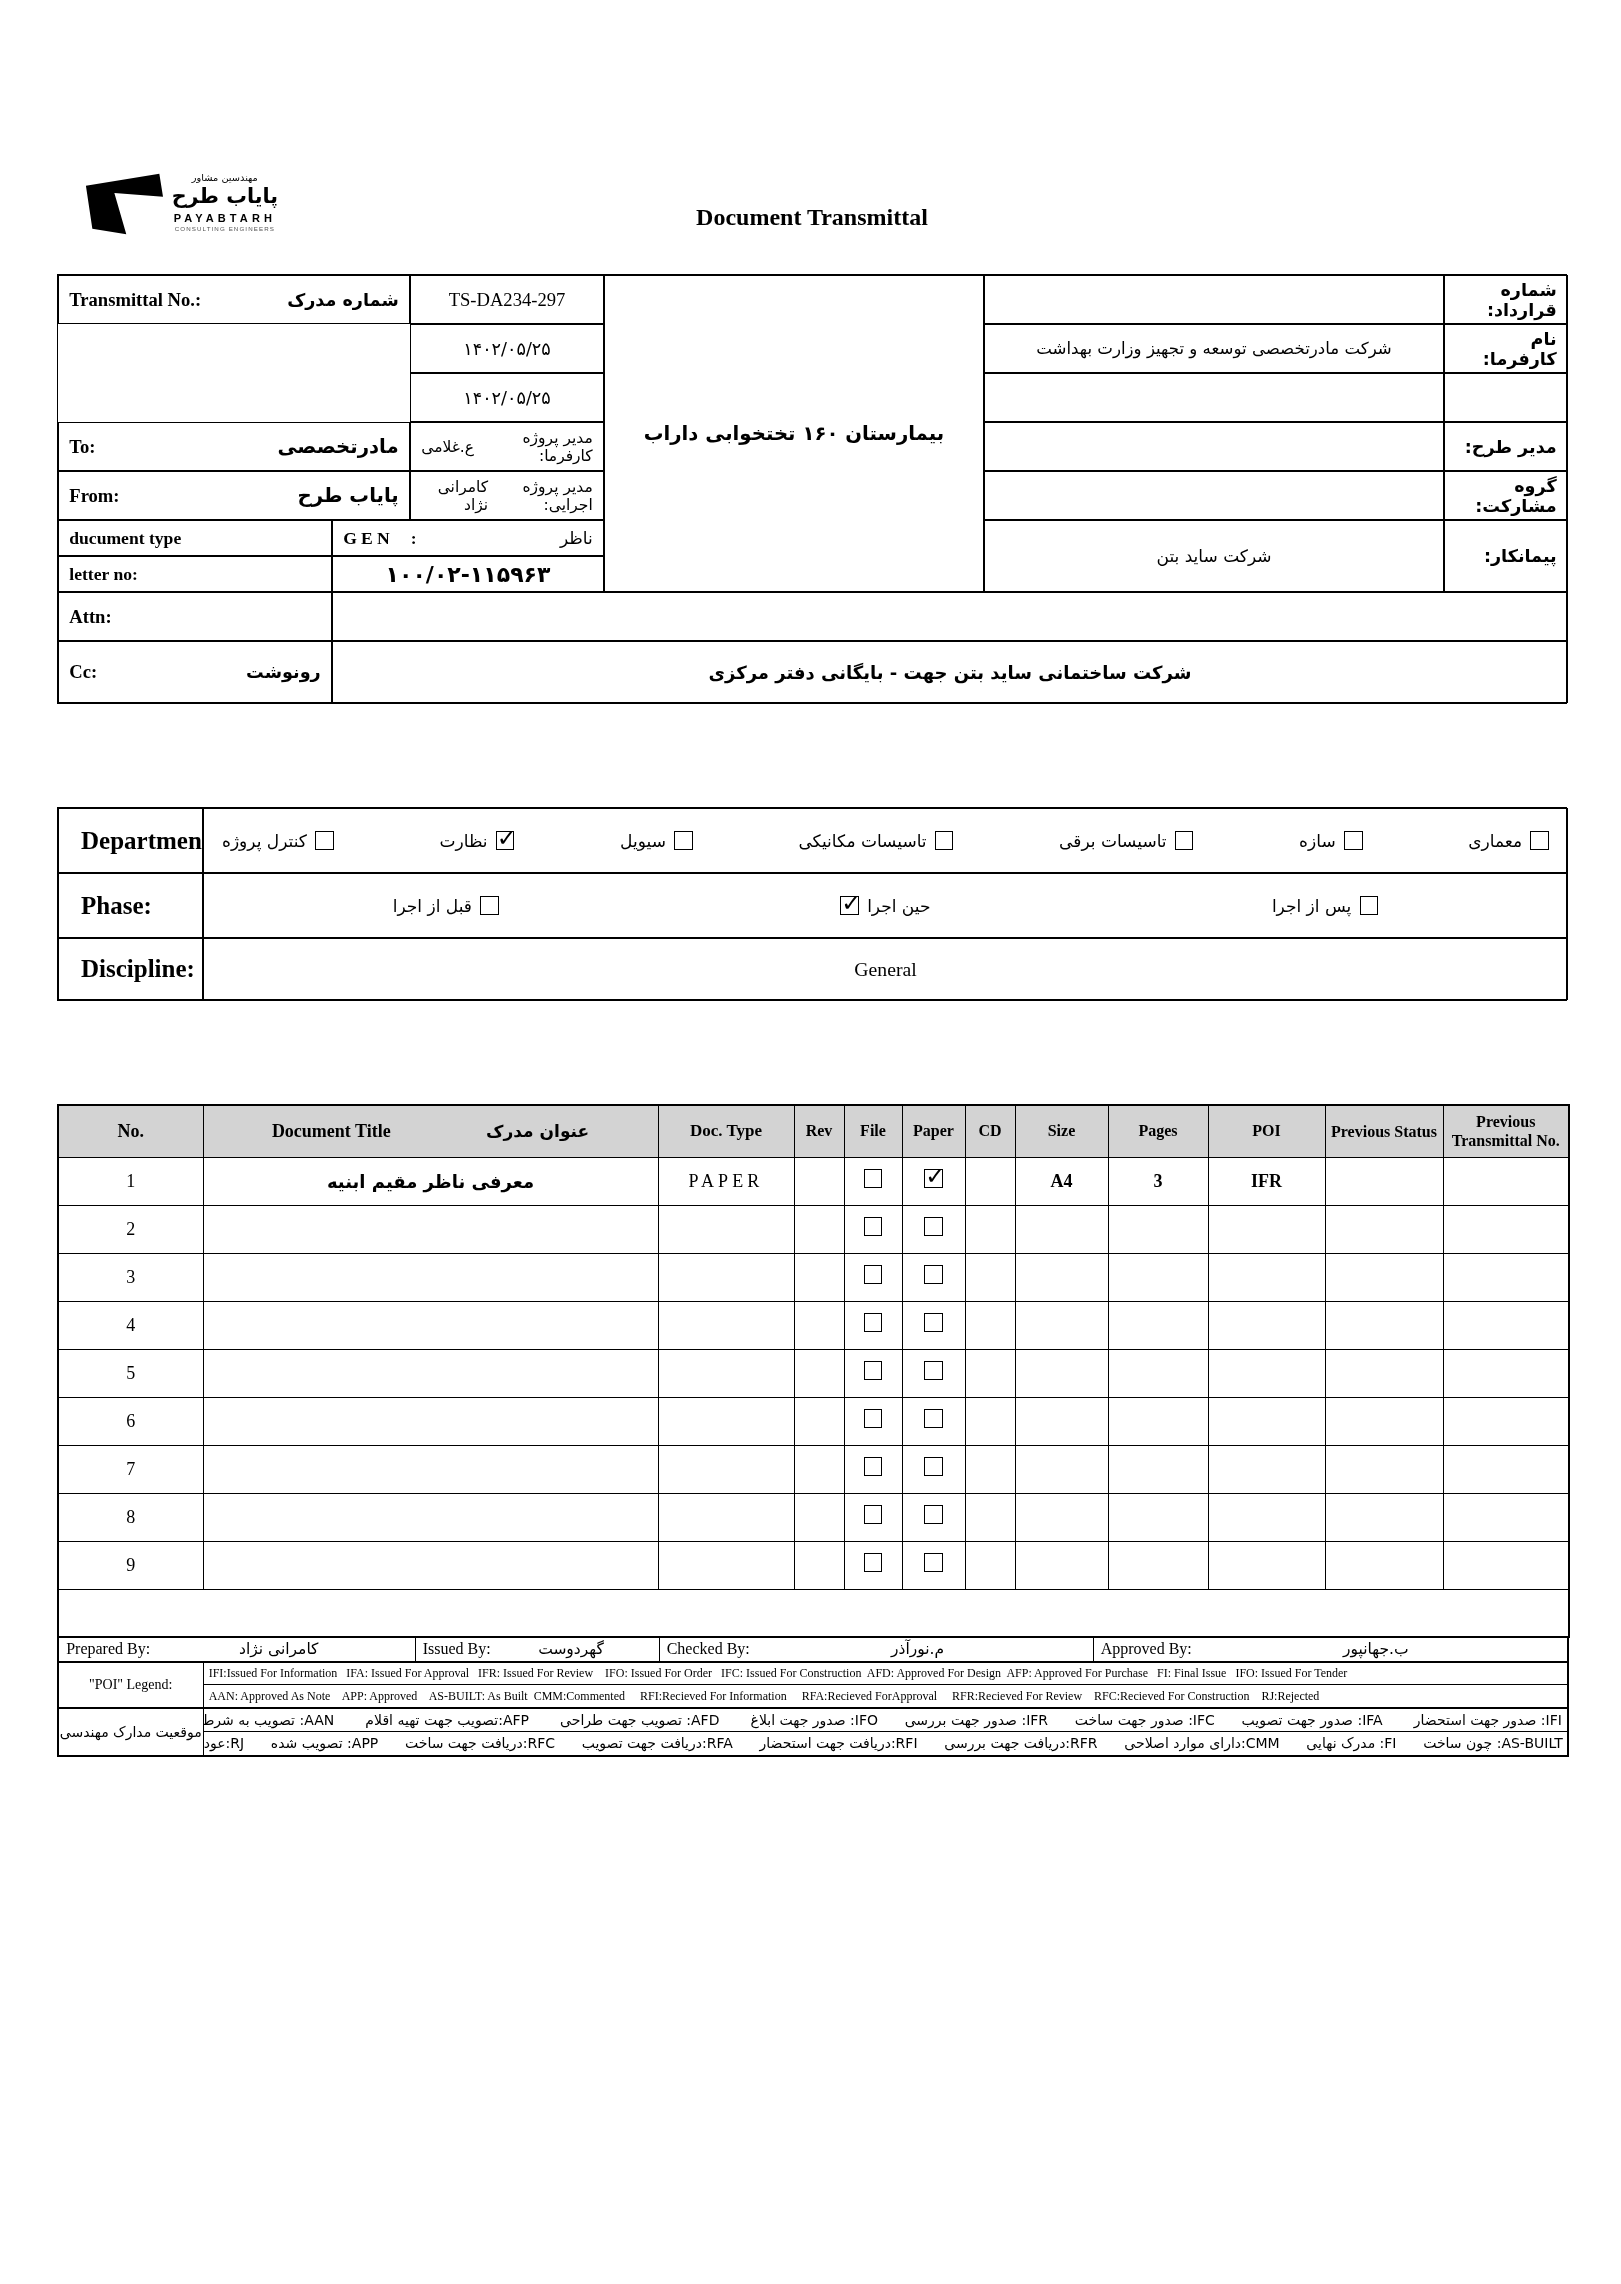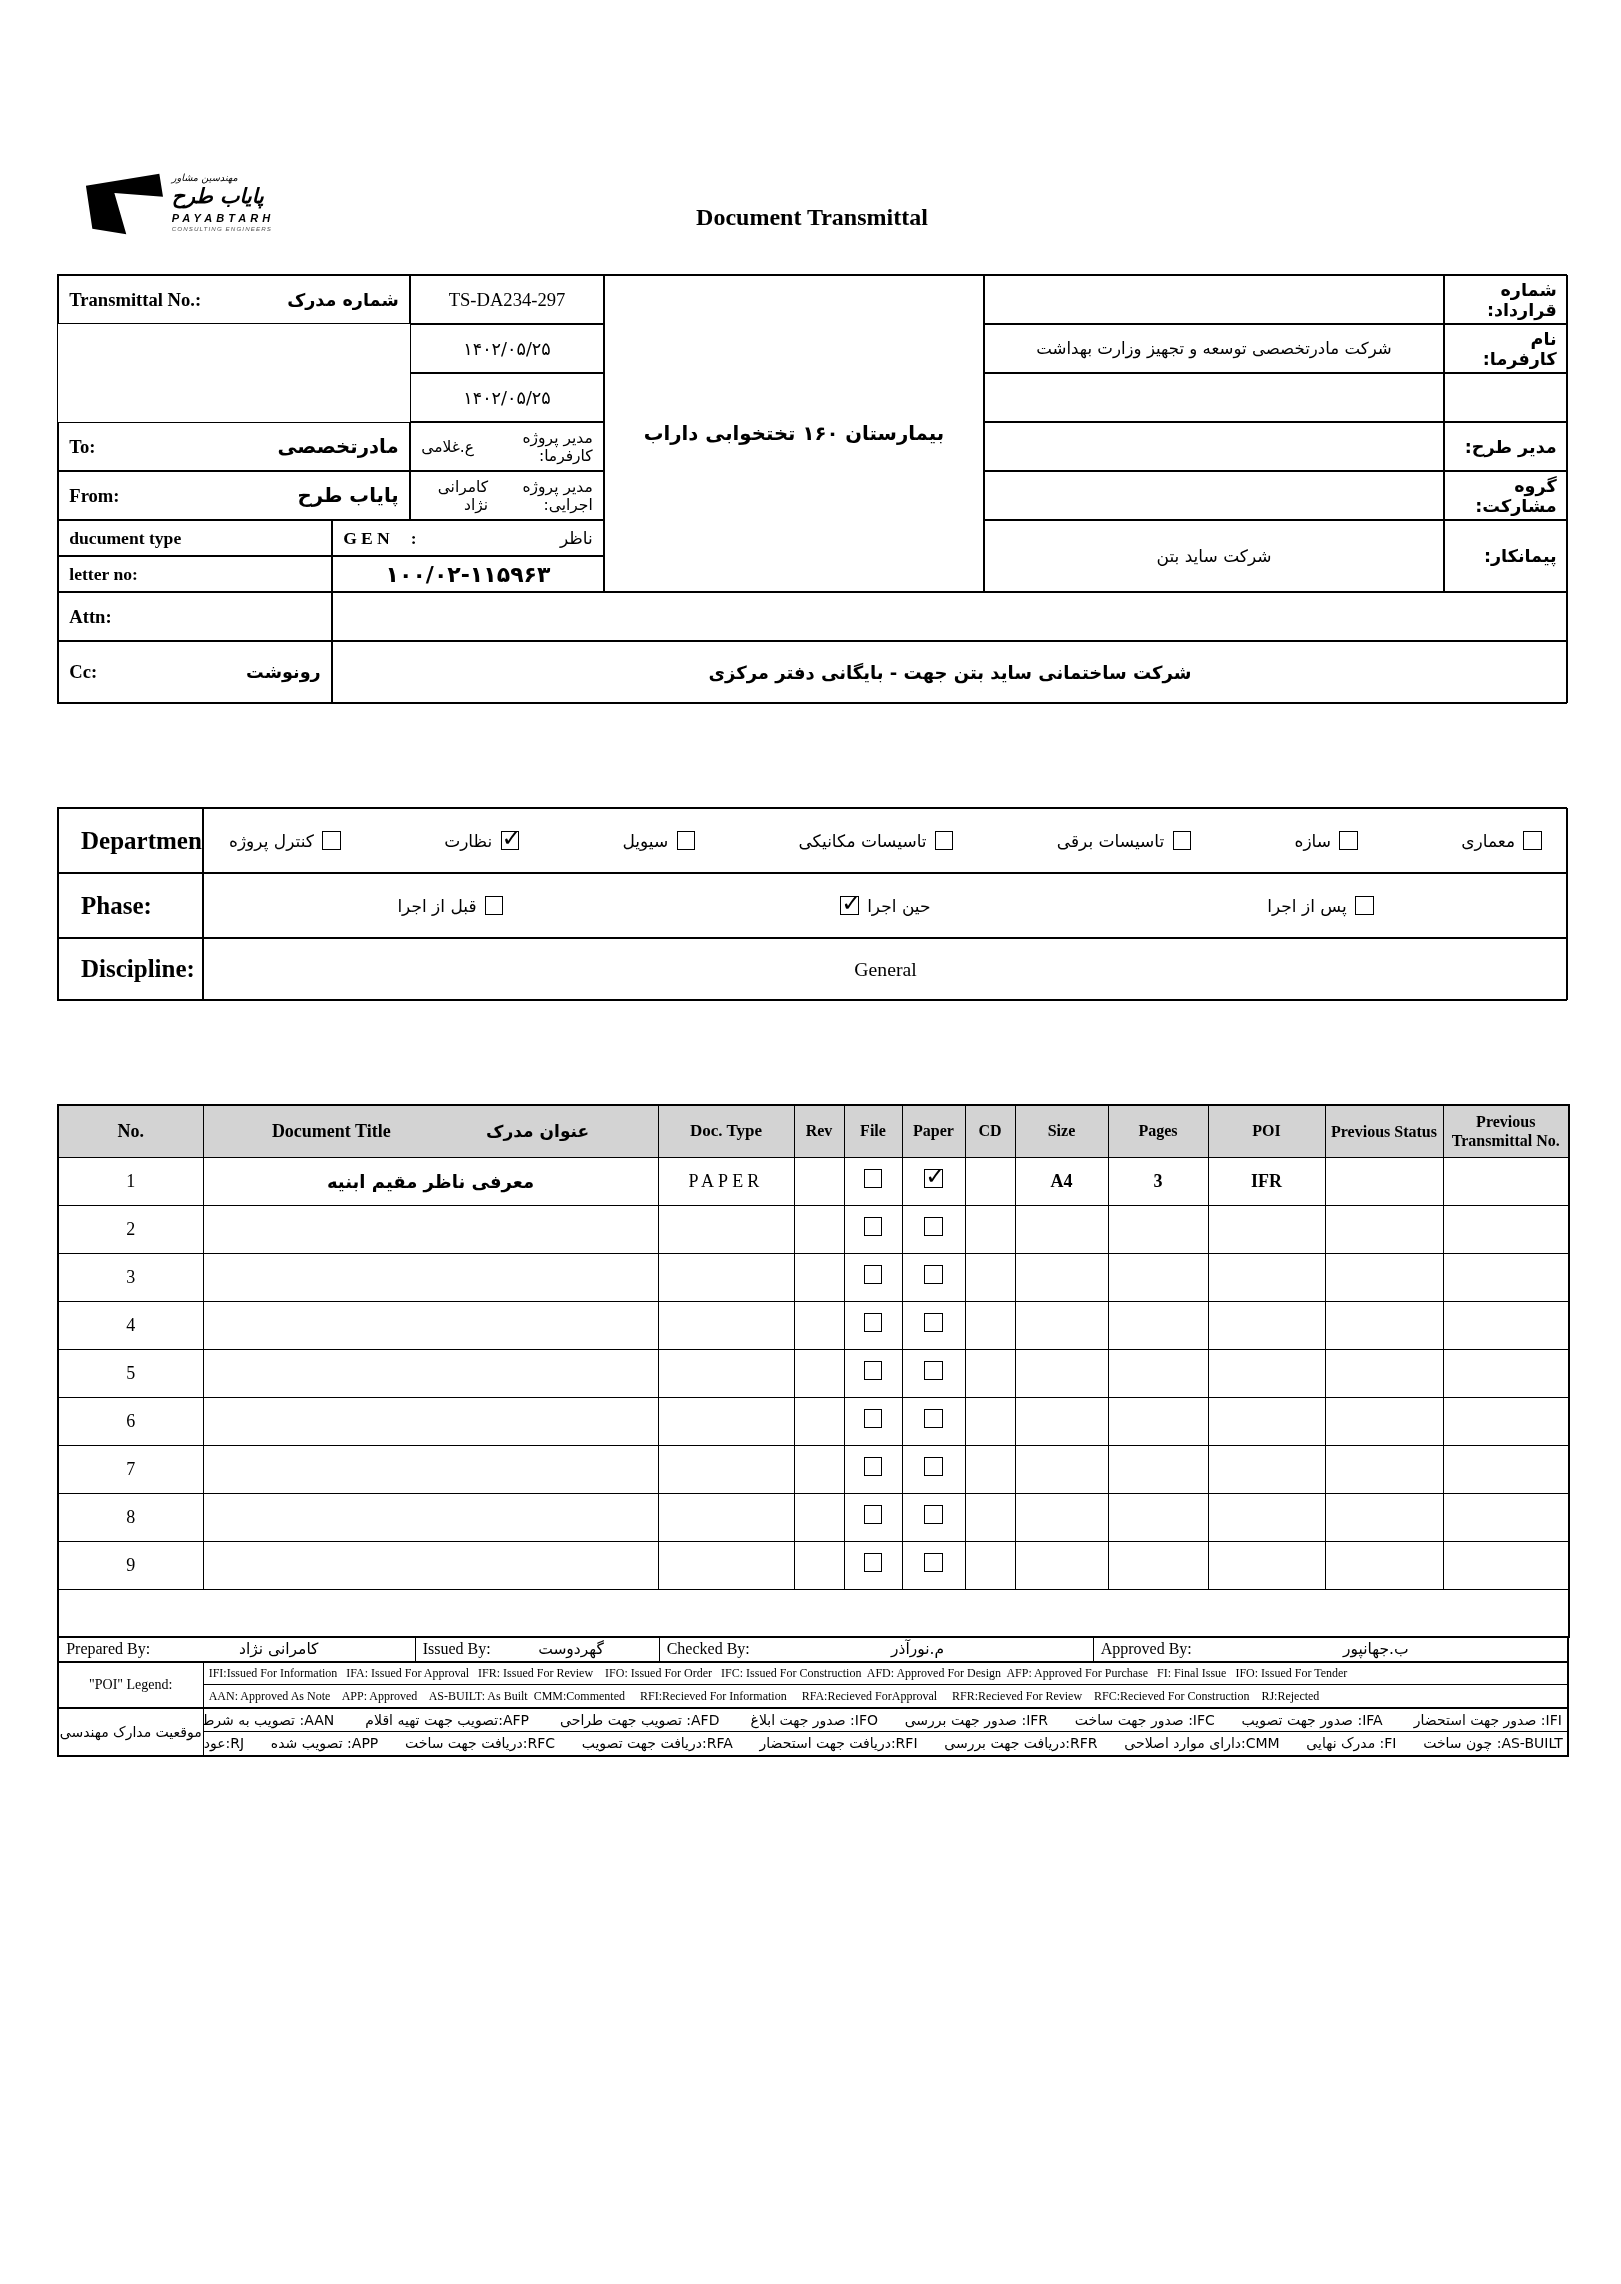--- a/index.html
+++ b/index.html
@@ -6,21 +6,21 @@
   body { margin:0; background:#ffffff; }
   .page { width:1622px; height:2284px; background:#ffffff; position:relative;
           font-family:"Liberation Serif", serif; color:#000;
           padding:0 55px 0 57px; overflow:hidden; }
   .fa, [dir="rtl"] { font-family:"DejaVu Sans", sans-serif; }
 
   
   .header { margin-top:176px; height:85px; position:relative; }
   .logo { position:absolute; left:28.4px; top:-4.1px; display:flex; align-items:flex-start; gap:8.3px; }
   .logo-mark svg { display:block; }
-  .logo-text { display:flex; flex-direction:column; align-items:flex-start; line-height:1.2;font-style:italic; }
+  .logo-text { display:flex; flex-direction:column; align-items:center; line-height:1.2; }
   .logo-tagline { font-size:9.8px; }
   .logo-brand-fa { font-size:20.7px; font-weight:bold; }
   .logo-brand-en { font-size:11px; letter-spacing:4.1px; margin-top:3.1px; font-family:"Liberation Sans",sans-serif; font-weight:bold; }
   .logo-sub { font-size:6.2px; letter-spacing:1.1px; color:#555; font-family:"Liberation Sans",sans-serif; }
   .doc-title { text-align:center; font-weight:bold; font-size:24px; padding-top:28.4px; }
 
   
   .top-grid { margin-top:13px; display:grid; width:1510px;
               grid-template-columns:274px 78px 194px 380px 460px 124px;
               grid-template-rows:49px 49px 49px 49px 49px 36px 36px 49px 62px;
@@ -32,21 +32,21 @@
   .fs30{font-size:15.5px;} .fs32{font-size:16.6px;} .fs33{font-size:17px;} .fs34{font-size:17.6px;}
   .fs35{font-size:18px;} .fs38{font-size:19.7px;} .fs42{font-size:22px;}
   .ls { letter-spacing:4.1px; white-space:pre; }
 
   
   .dept-grid { margin-top:103px; display:grid; width:1510px;
                grid-template-columns:145px 1365px; grid-template-rows:65px 65px 62px;
                border:1.6px solid #000; }
   .dcell { border:0.8px solid #000; display:flex; align-items:center; overflow:hidden; }
   .dlabel { padding-left:22px; font-size:25px; font-weight:bold; }
-  .opts { justify-content:space-between; padding:0 25px; }
+  .opts { justify-content:space-between; padding:0 18px; }
   .opts.phase { justify-content:space-around; }
   .opt { display:inline-flex; align-items:center; gap:8.3px; font-size:17px; }
   .cb { width:18.6px; height:18.6px; border:1.6px solid #000; position:relative; flex:none; display:inline-block; background:#fff; }
   .cb.checked::before { content:"✓"; position:absolute; left:0; bottom:-3.1px; font-size:24px; font-weight:bold;
                         font-family:"DejaVu Sans",sans-serif; }
 
   
   .doc-table { margin-top:103px; border-collapse:collapse; table-layout:fixed; width:1510px; border:2.1px solid #000; }
   .doc-table th, .doc-table td { border:1.6px solid #000; text-align:center; vertical-align:middle; overflow:hidden; }
   .doc-table thead tr { height:52px; background:#d3d3d3; }

